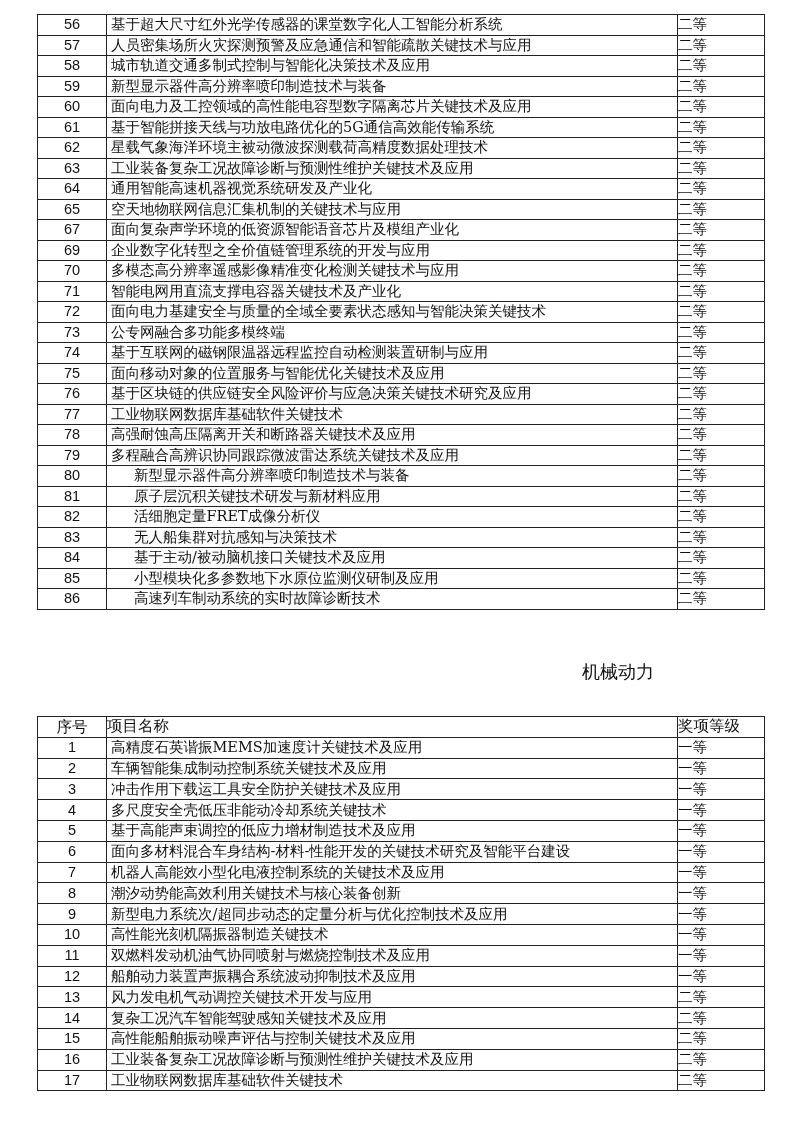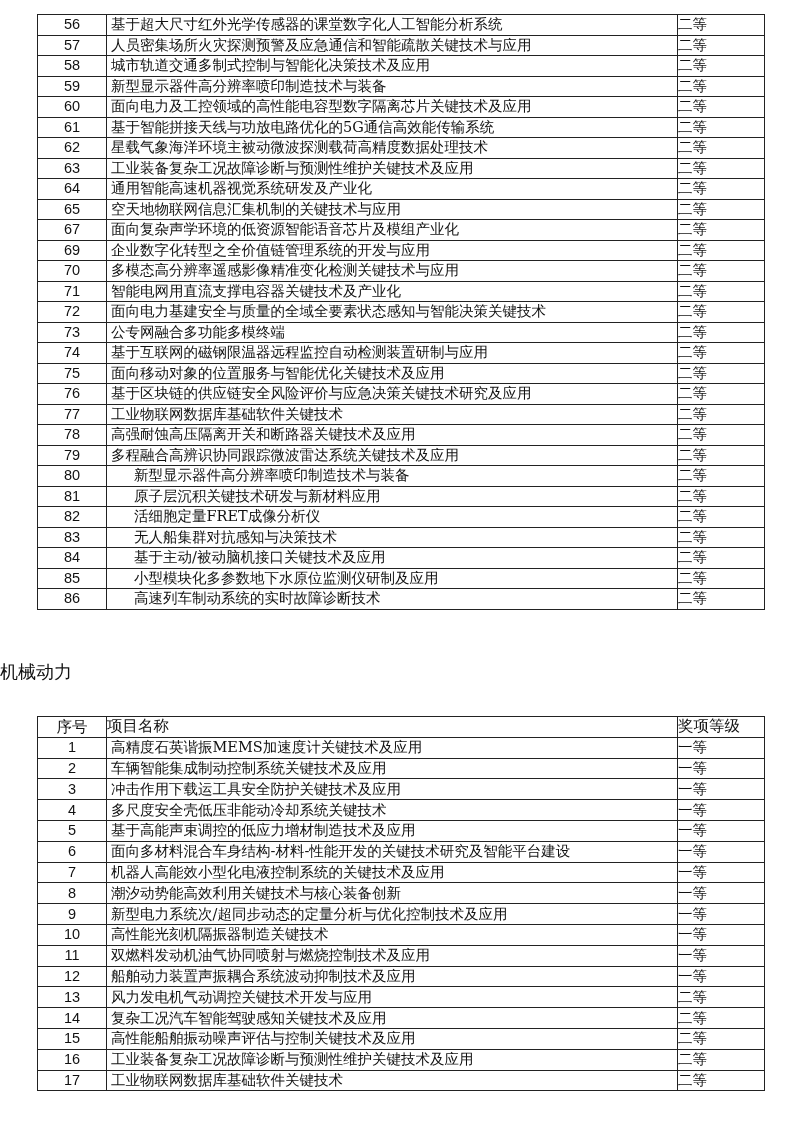--- a/index.html
+++ b/index.html
@@ -9,21 +9,21 @@
           table-layout: fixed; font-size: 14.5px; }
   td, th { border: 1.3px solid #222; padding: 0 0 0 4px; height: 19.5px; line-height: 19px;
            white-space: nowrap; overflow: hidden; font-weight: normal; }
   td.num, th.num { text-align: center; padding: 0; font-family: "Liberation Sans Narrow", "Liberation Sans", sans-serif; }
   td.grade, th.grade { text-align: left; padding: 0; }
   td.name.indent { padding-left: 27px; }
   th { font-size: 15.5px; }
   #tbl-top { top: 14px; }
   #tbl-mech { top: 716px; padding-left: 11px; }
   #tbl-mech td, #tbl-mech th { height: 19.8px; }
-  .section-title { position: absolute; top: 660px; left: 0; width: 654px; text-align: left;
+  .section-title { position: absolute; top: 660px; left: 0; width: 654px; text-align: right;
                    font-family: "DejaVu Sans", "Liberation Sans", sans-serif; font-size: 18px; line-height: 24px; }
   col.c1 { width: 69px; } col.c2 { width: 571px; } col.c3 { width: 87px; }
 </style>
 </head>
 <body>
 
 <table id="tbl-top">
   <colgroup>
       <col class="c1">
       <col class="c2">

